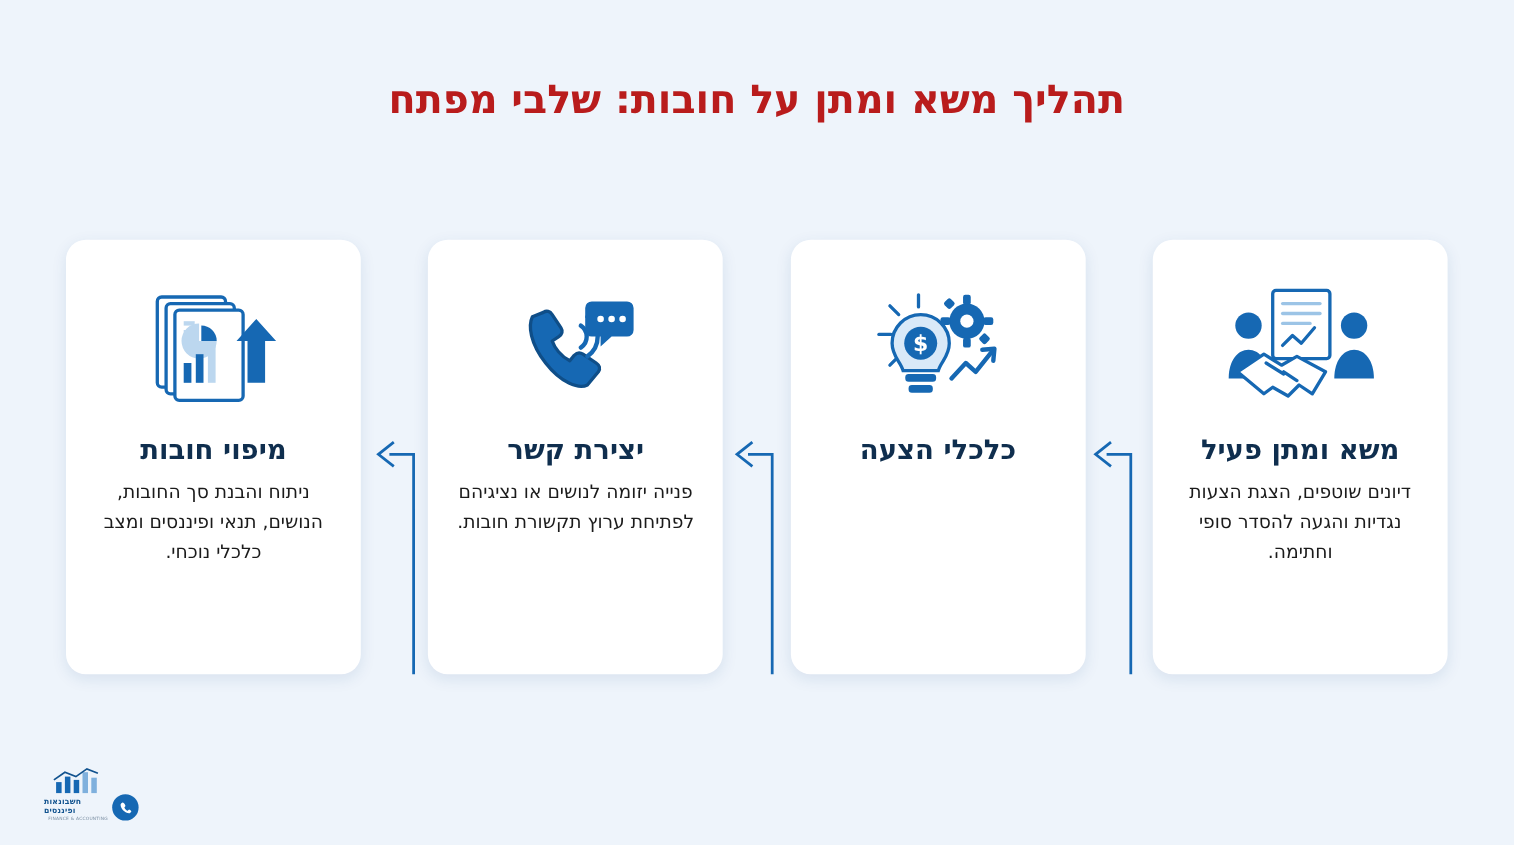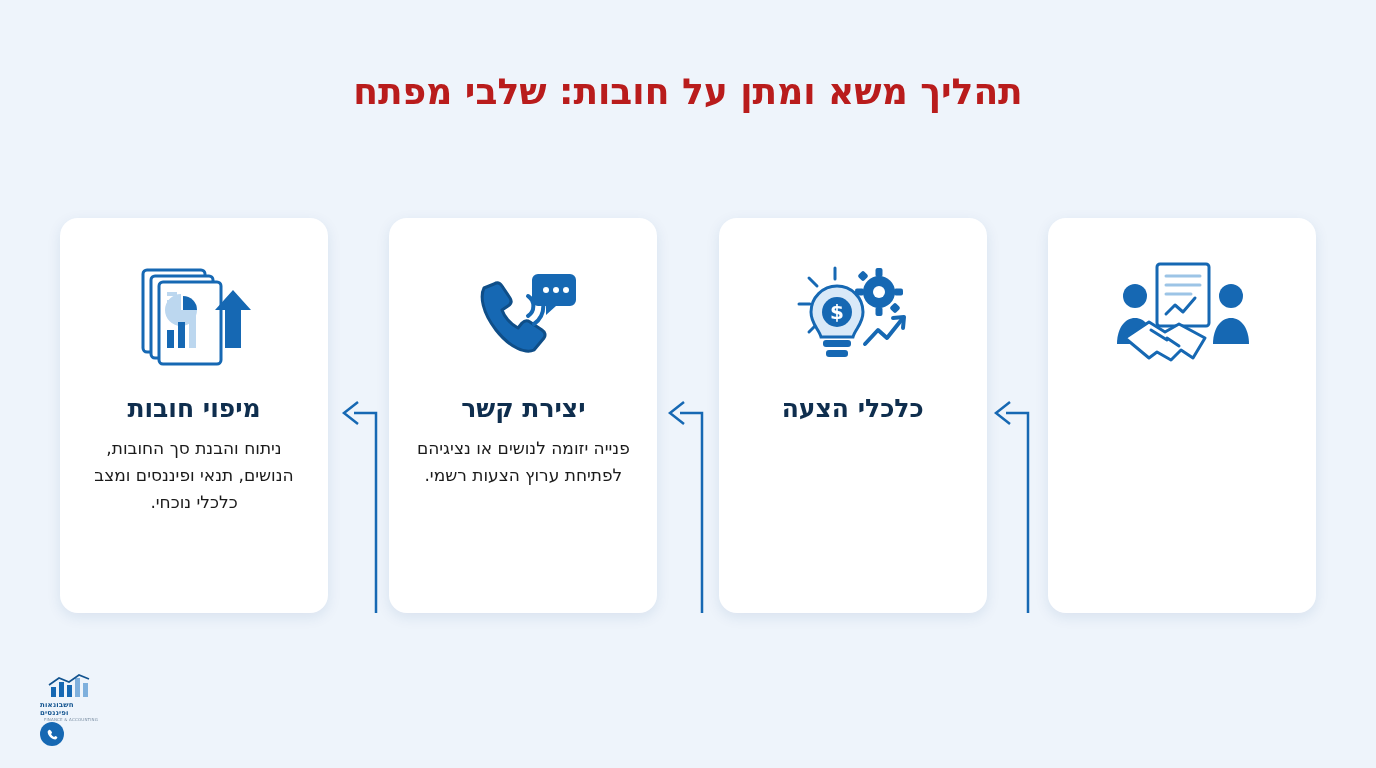--- a/index.html
+++ b/index.html
@@ -104,22 +104,21 @@
     flex-direction: row-reverse;
     align-items: center;
     justify-content: flex-end;
   }
 
   .footer-inner {
     position: absolute;
     left: 10px;
     bottom: 4px;
     display: flex;
-    flex-direction: column;
-    align-items: flex-start;
+    align-items: flex-end;
     direction: ltr;
   }
 
   .logo-block {
     display: flex;
     flex-direction: column;
     align-items: center;
     width: 62px;
   }
 
@@ -212,21 +211,21 @@
         </g>
         <path d="M80 22 h32 a6 6 0 0 1 6 6 v20 a6 6 0 0 1 -6 6 h-14 l-10 9 v-9 h-8 a6 6 0 0 1 -6 -6 v-20 a6 6 0 0 1 6 -6 z" fill="#1668b3"></path>
         <g fill="#ffffff">
           <circle cx="88" cy="38" r="3"></circle>
           <circle cx="98" cy="38" r="3"></circle>
           <circle cx="108" cy="38" r="3"></circle>
         </g>
       </svg>
     </div>
     <div class="card-title">יצירת קשר</div>
-    <div class="card-desc">פנייה יזומה לנושים או נציגיהם לפתיחת ערוץ הצעות רשמי.</div>
+    <div class="card-desc">פנייה יזומה לנושים או נציגיהם לפתיחת ערוץ תקשורת חובות.</div>
   </div>
 
   <div class="card">
     <div class="card-icon">
       <svg width="140" height="130" viewBox="0 0 140 130">
         <g stroke="#1668b3" stroke-width="3" stroke-linecap="round">
           <line x1="26" y1="26" x2="34" y2="34"></line>
           <line x1="16" y1="52" x2="27" y2="52"></line>
           <line x1="26" y1="80" x2="34" y2="72"></line>
           <line x1="52" y1="16" x2="52" y2="27"></line>
@@ -270,20 +269,22 @@
         <g fill="#1668b3">
           <circle cx="28" cy="44" r="12"></circle>
           <path d="M10 92 c0 -16 8 -26 18 -26 c10 0 18 10 18 26 z"></path>
           <circle cx="124" cy="44" r="12"></circle>
           <path d="M106 92 c0 -16 8 -26 18 -26 c10 0 18 10 18 26 z"></path>
         </g>
         <path d="M18 86 l24 -16 l16 10 l14 -8 l26 14 l-12 20 l-12 -8 l-10 10 l-14 -8 l-8 6 z" fill="#ffffff" stroke="#1668b3" stroke-width="3" stroke-linejoin="round"></path>
         <path d="M44 78 l16 10 M60 86 l12 8" fill="none" stroke="#1668b3" stroke-width="3" stroke-linecap="round"></path>
       </svg>
     </div>
+    <div class="card-title">משא ומתן פעיל</div>
+    <div class="card-desc">דיונים שוטפים, הצגת הצעות נגדיות והגעה להסדר סופי וחתימה.</div>
   </div>
 
 </div>
 
 <div class="footer">
   <div class="footer-inner">
     <div class="logo-block">
       <svg width="52" height="26" viewBox="0 0 52 26">
         <g fill="#1668b3">
           <rect x="6" y="14" width="5" height="10"></rect>

